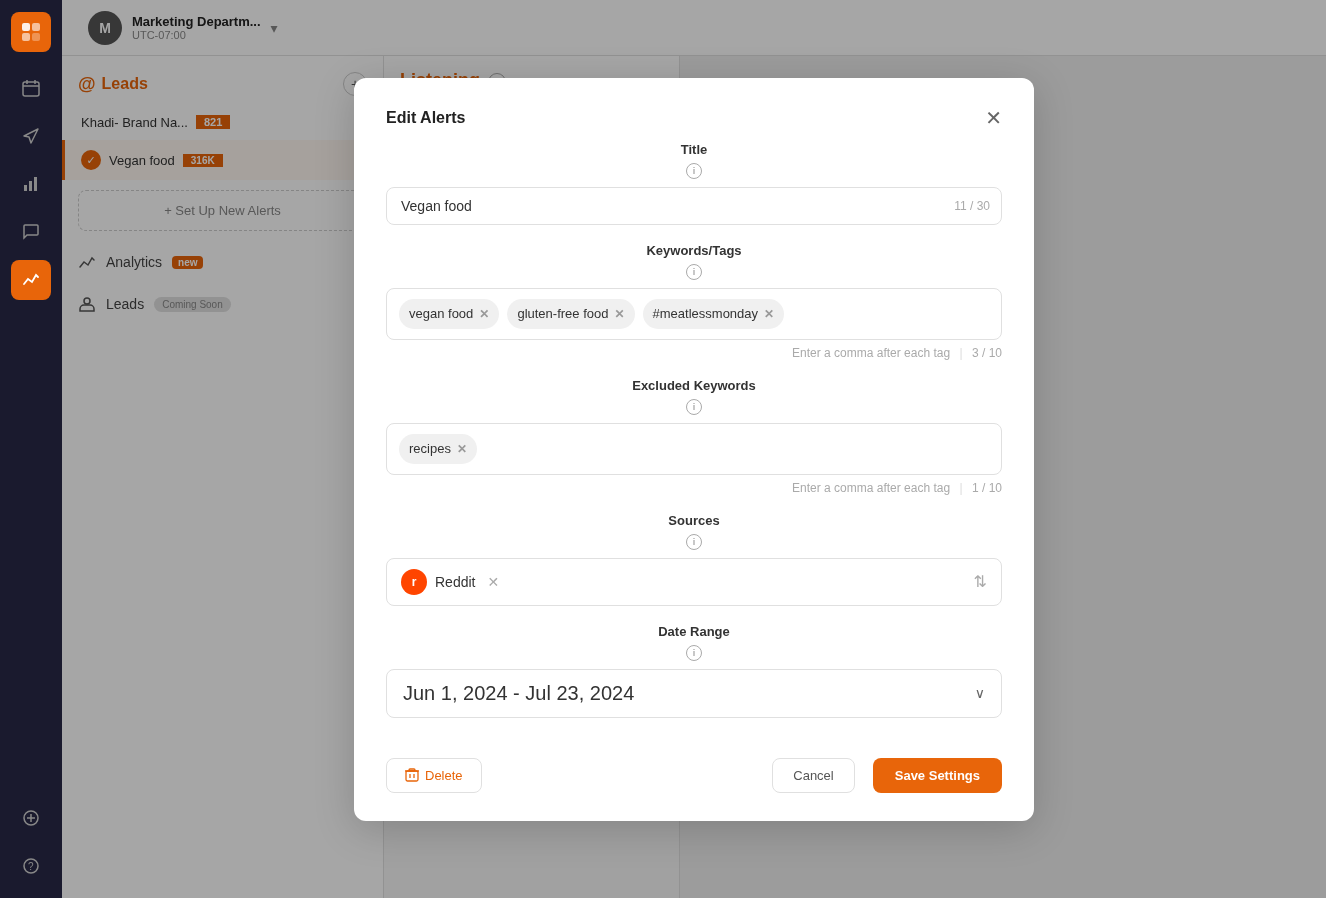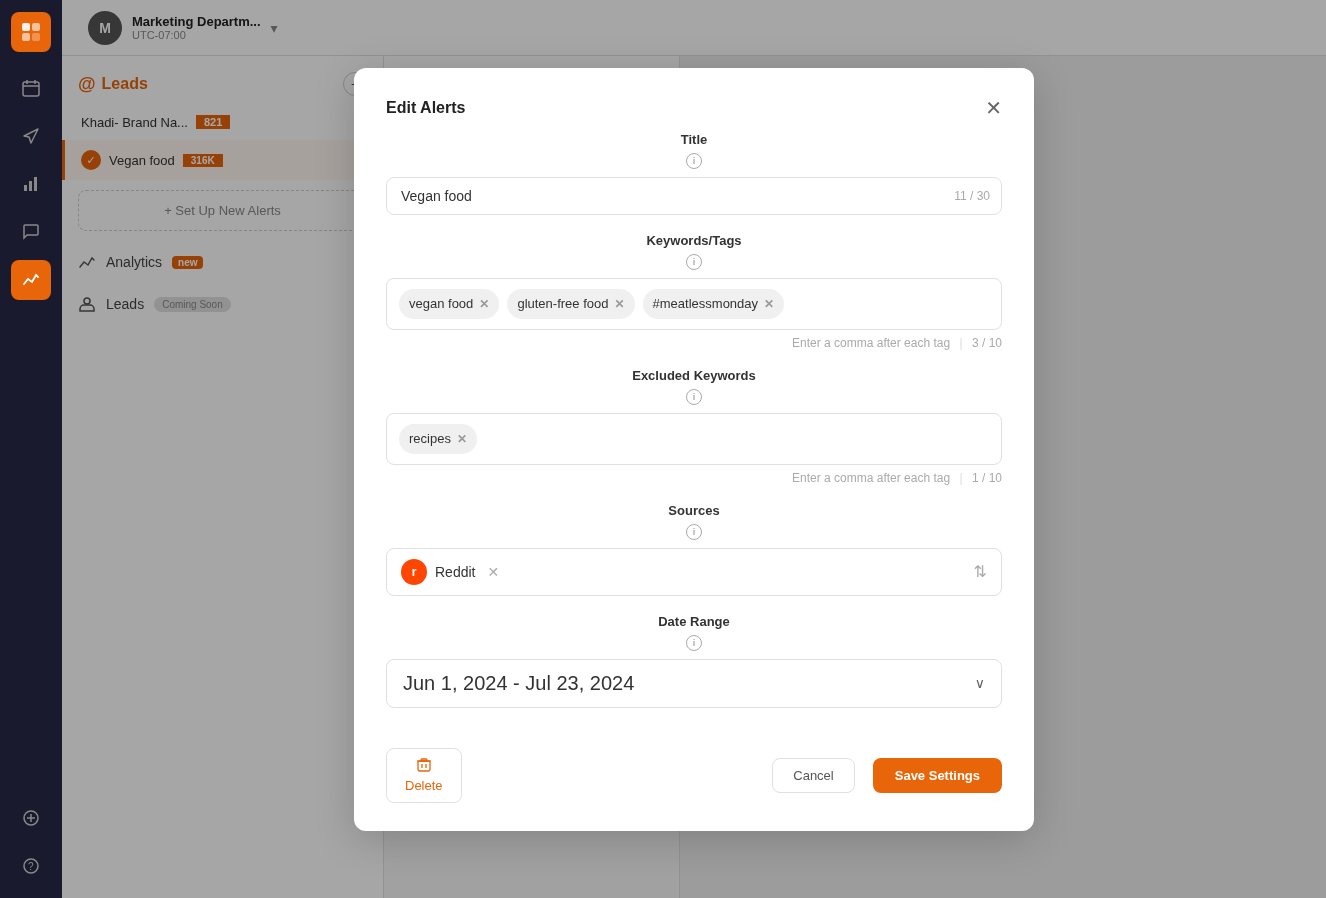--- a/index.html
+++ b/index.html
@@ -274,21 +274,21 @@
     .chevron-down { color: #666; font-size: 14px; }
 
     .modal-footer {
       display: flex; align-items: center; justify-content: space-between;
       margin-top: 24px;
       padding-top: 16px;
     }
     .btn-delete {
       border: 1.5px solid #e0e0e0; background: #fff; border-radius: 8px;
       padding: 9px 18px; font-size: 13px; color: #e8650a; cursor: pointer;
-      display: flex; align-items: center; gap: 6px; flex-direction: column;
+      display: flex; align-items: center; gap: 6px;
     }
     .btn-cancel {
       border: 1px solid #e0e0e0; background: #fff; border-radius: 8px;
       padding: 9px 20px; font-size: 13px; color: #555; cursor: pointer;
     }
     .btn-save {
       background: #e8650a; color: white; border: none; border-radius: 8px;
       padding: 9px 22px; font-size: 13px; font-weight: 600; cursor: pointer;
       margin-left: 10px;
     }

